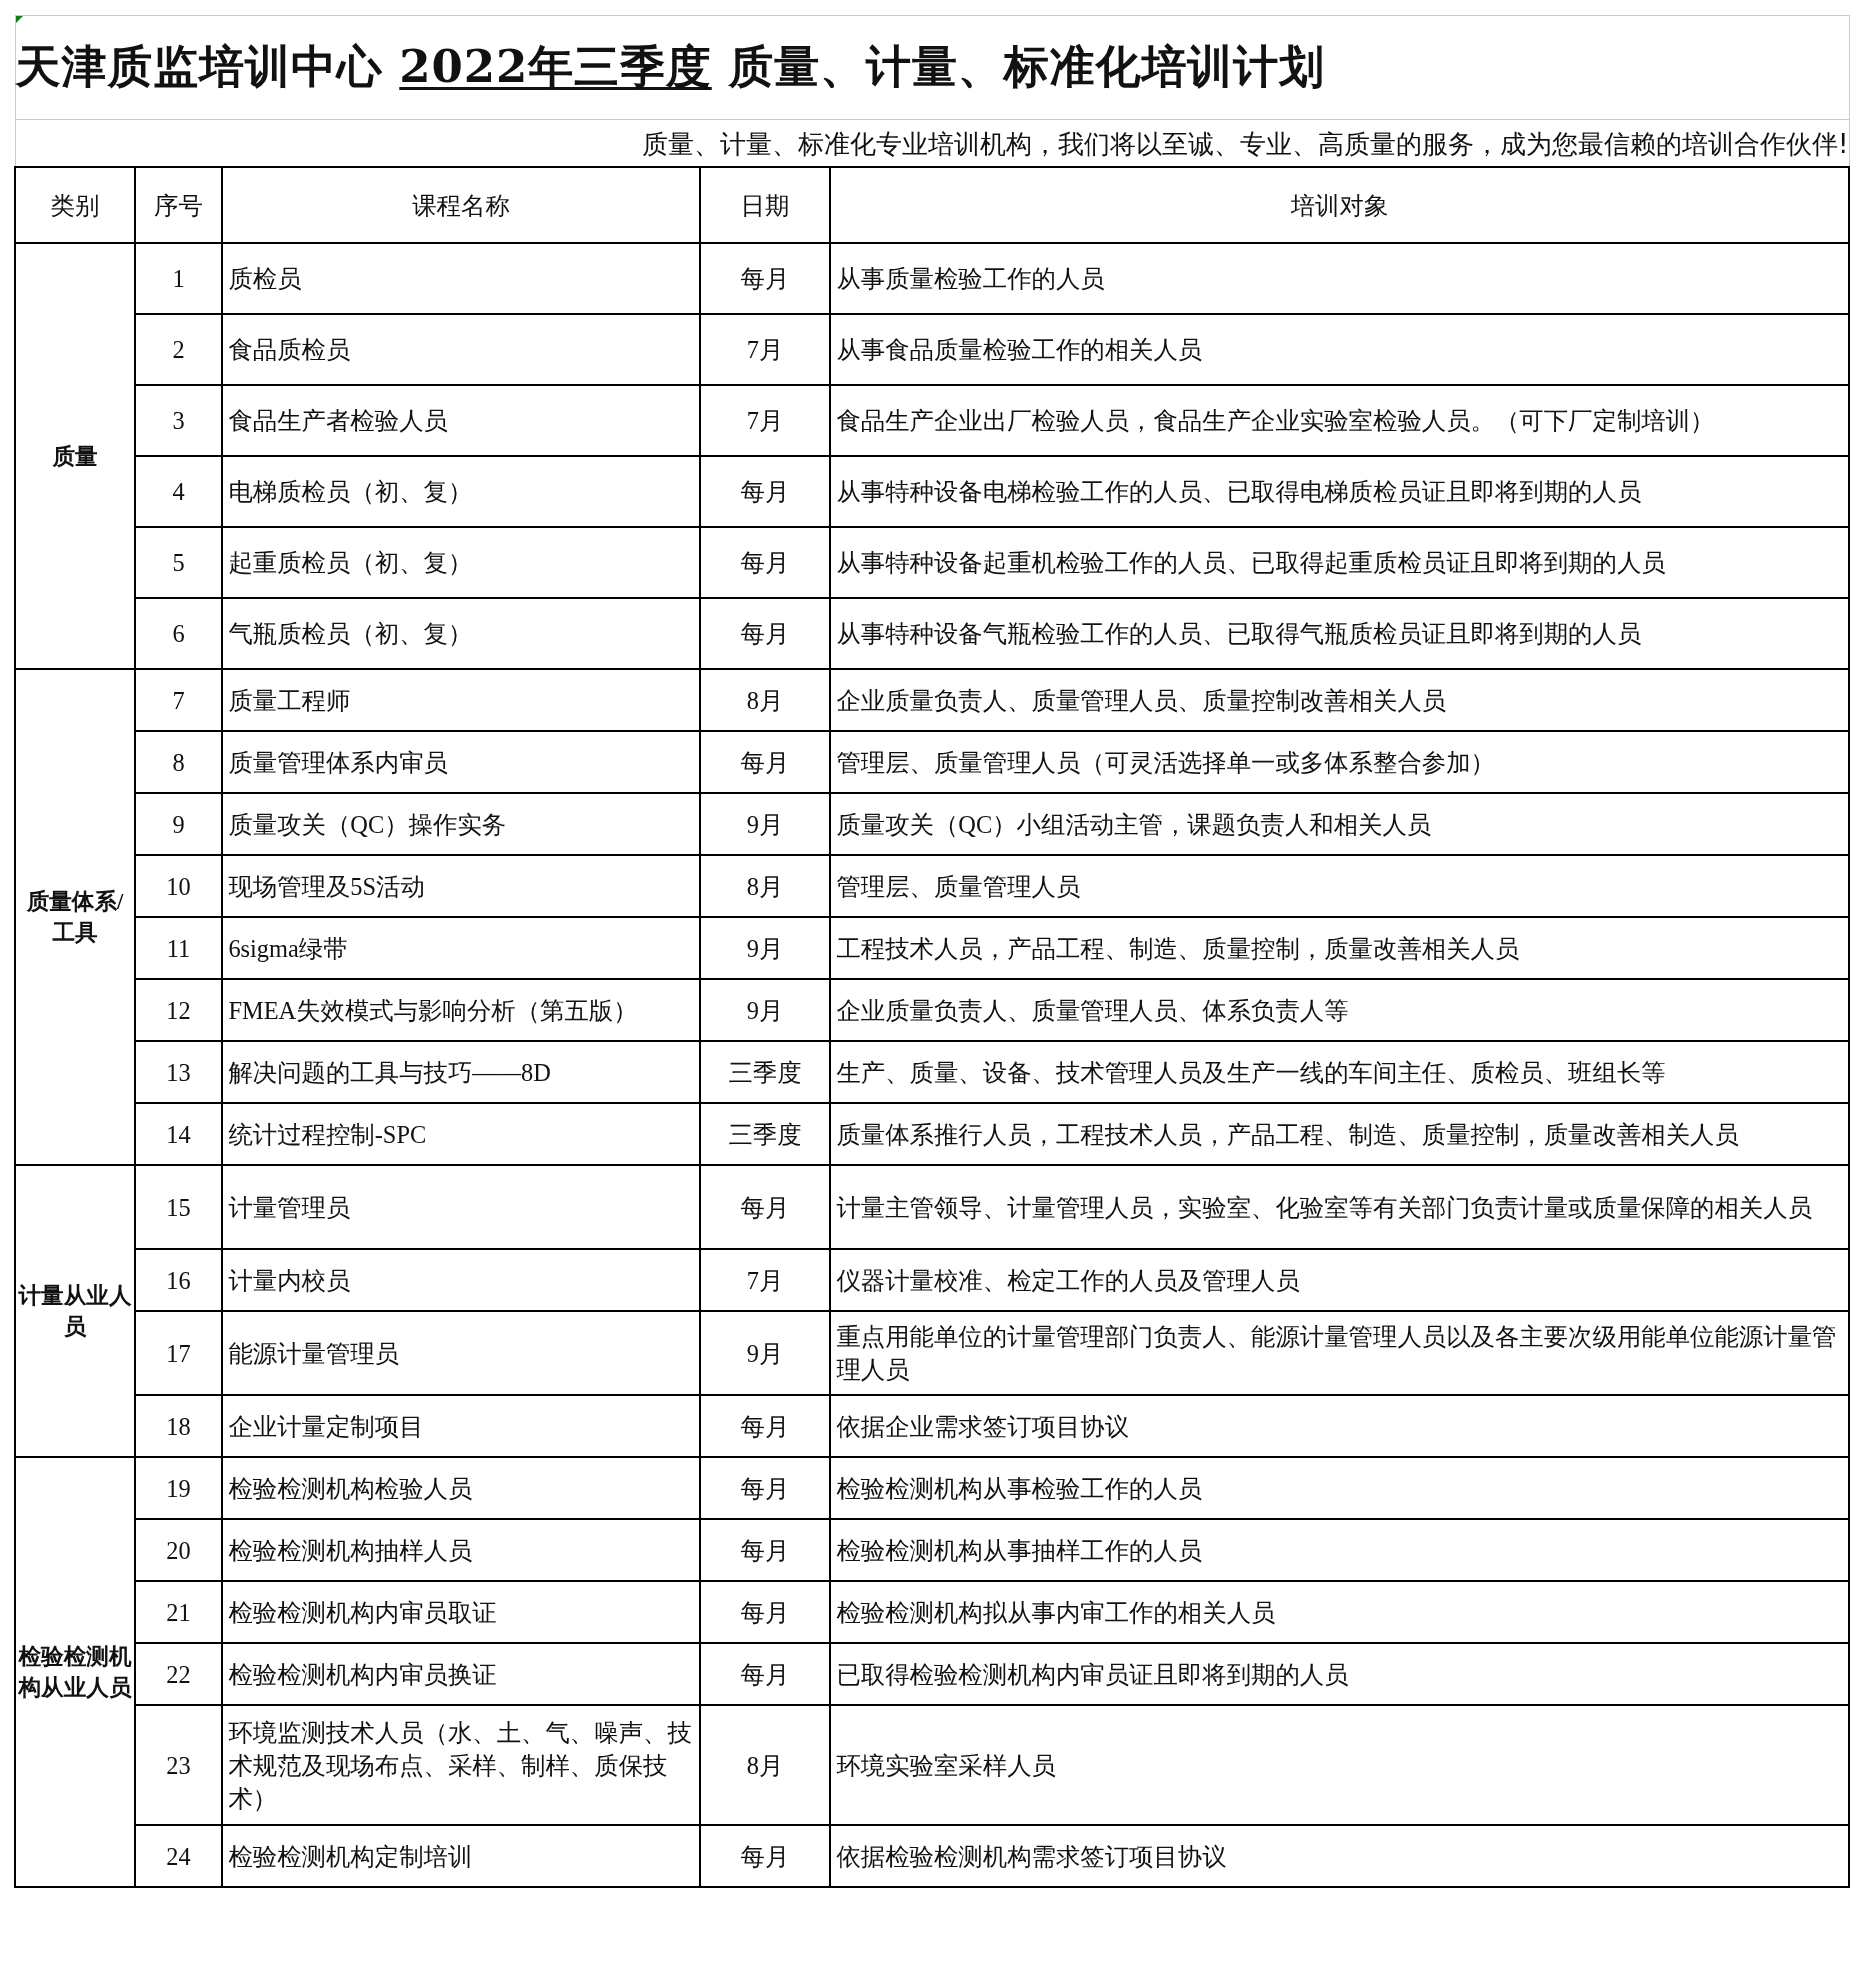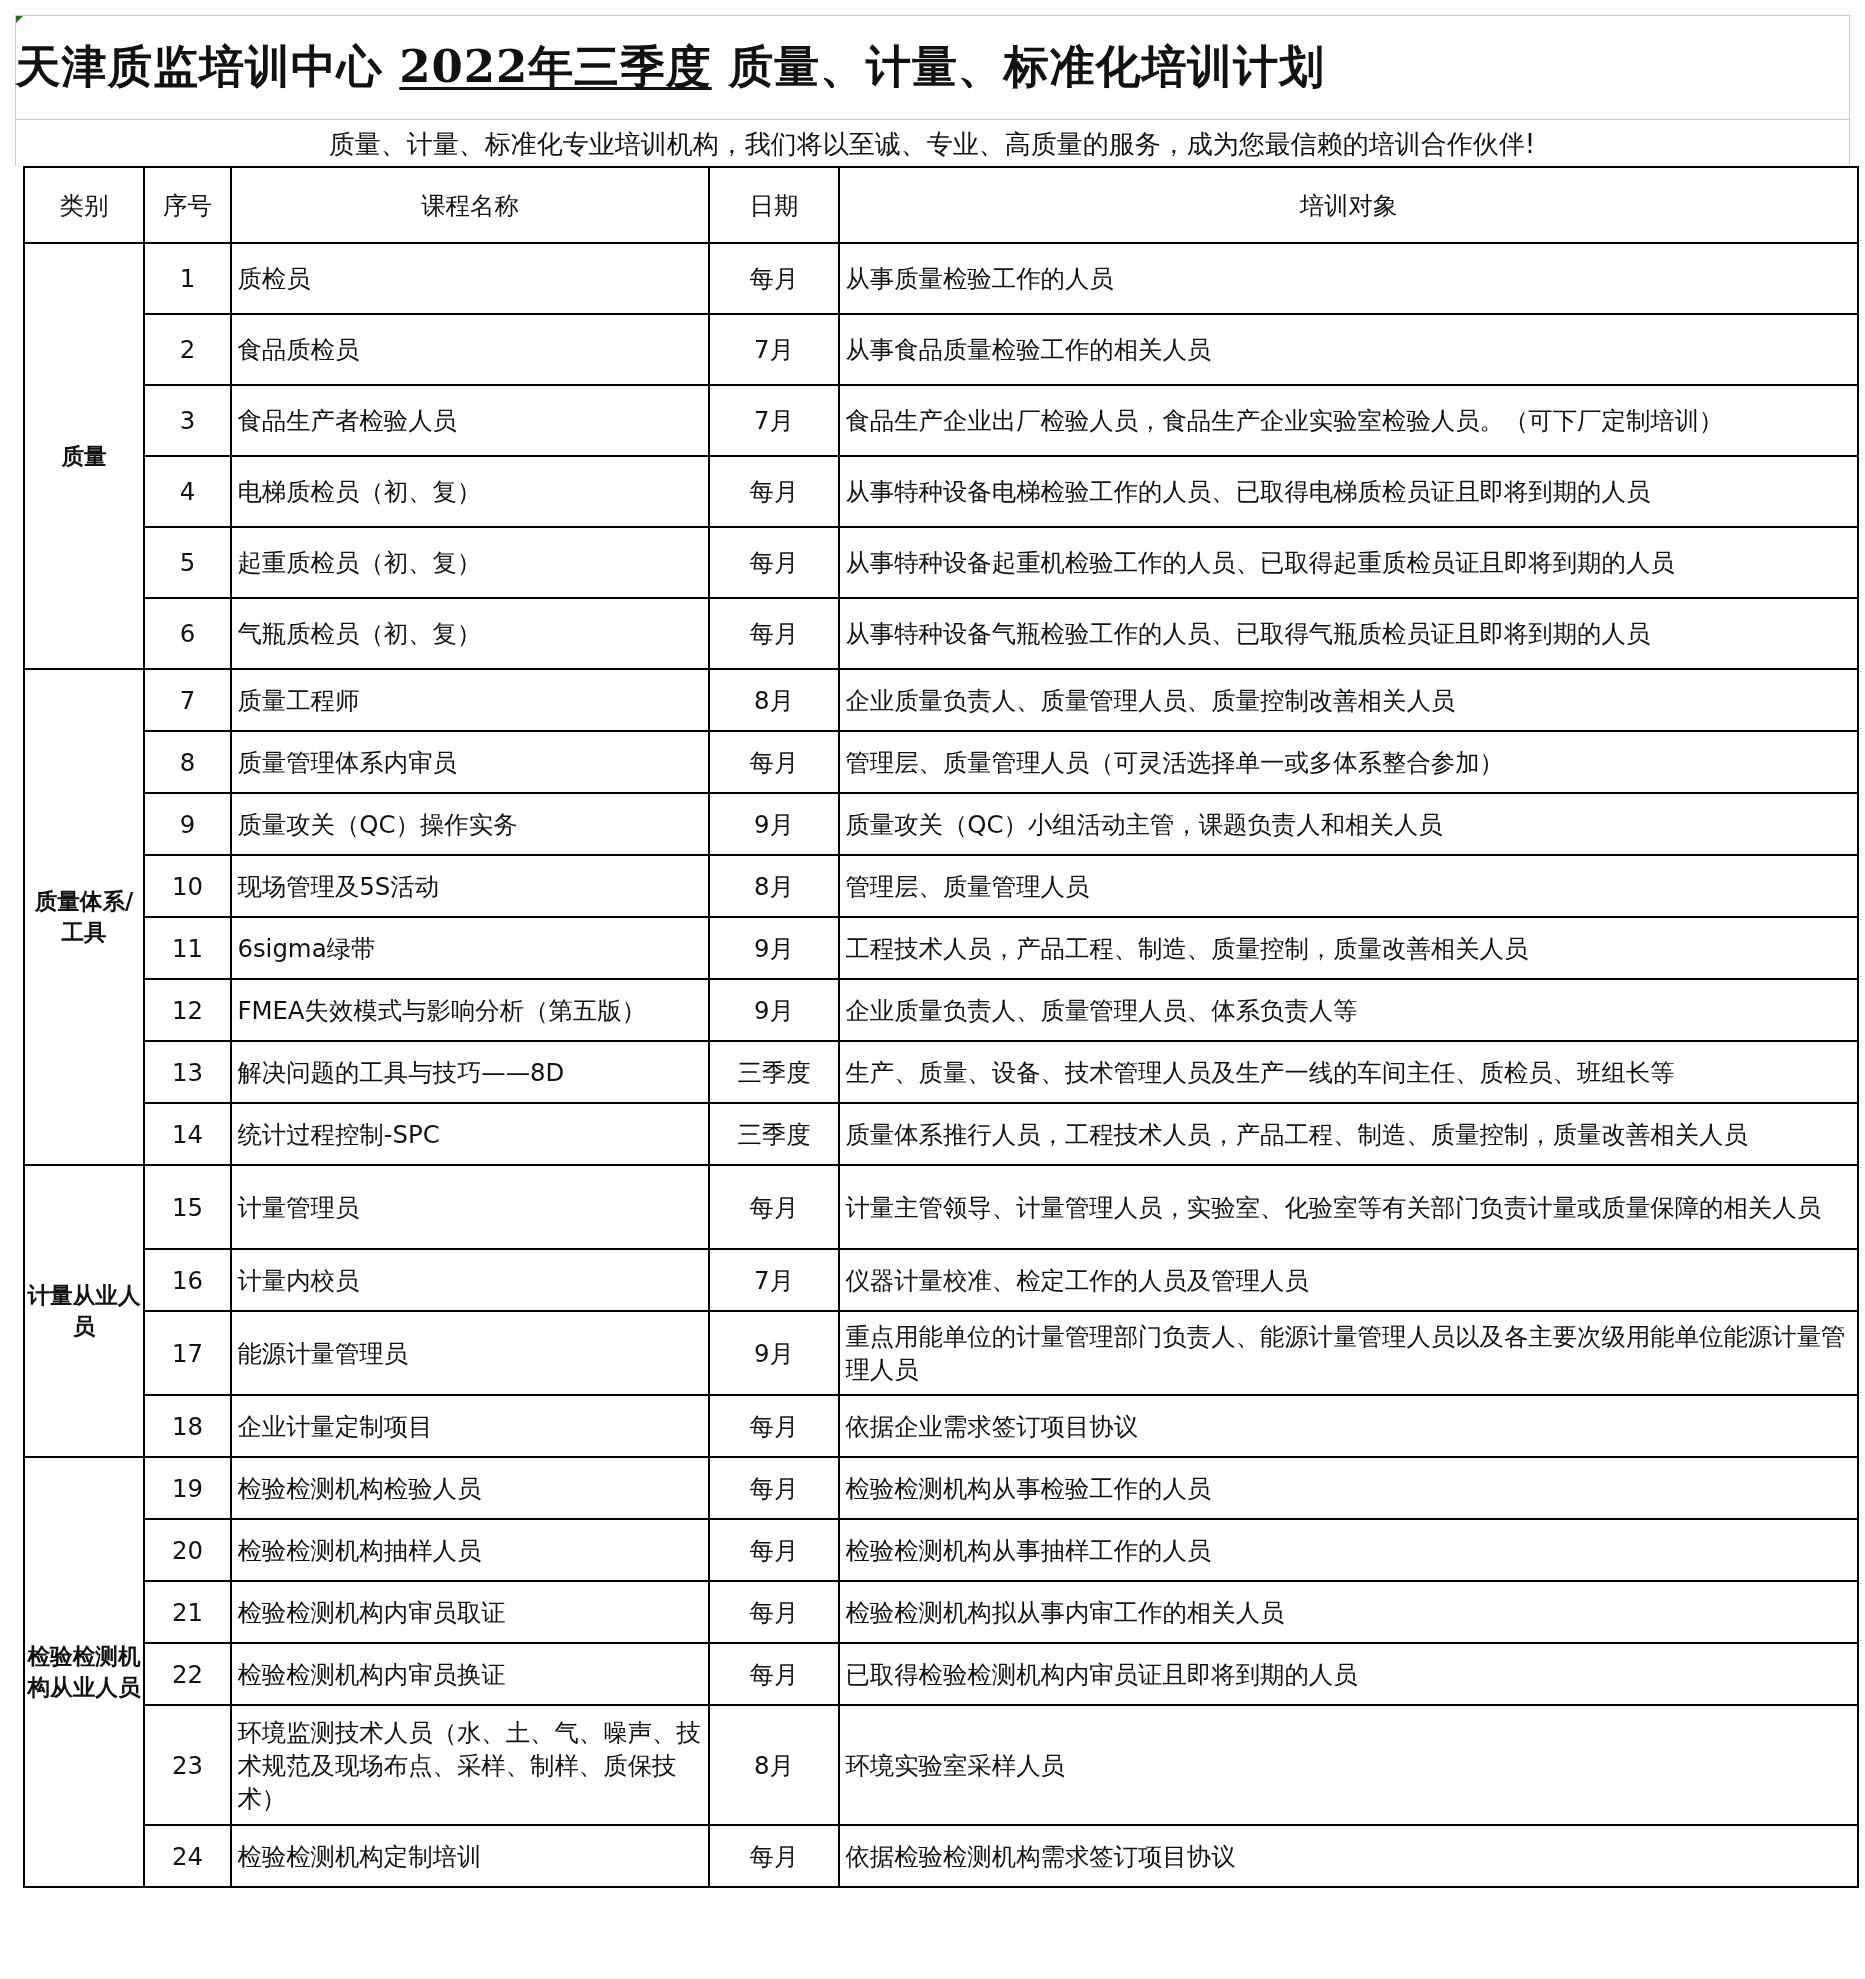--- a/index.html
+++ b/index.html
@@ -8,24 +8,24 @@
   .title-box { position: absolute; left: 14.5px; top: 14.5px; width: 1835px; height: 105px;
                border: 1.8px solid #c8cad2; border-bottom: 1.8px solid #c8cad2; box-sizing: border-box;
                display: flex; align-items: center; justify-content: flex-start; }
   .corner-mark { position: absolute; left: 0; top: 0; width: 0; height: 0;
                  border-top: 7.2px solid #1a7a1a; border-right: 7.2px solid transparent; }
   .title { font-family: "DejaVu Serif", "Liberation Serif", serif; font-size: 45px; font-weight: bold;
            letter-spacing: 0.9px; white-space: nowrap; }
   .title .u { text-decoration: underline; text-decoration-thickness: 2.7px; text-underline-offset: 5.4px; }
   .subtitle-box { position: absolute; left: 14.5px; top: 119px; width: 1835px; height: 47px;
                   border-left: 1.8px solid #c8cad2; border-right: 1.8px solid #c8cad2; box-sizing: border-box;
-                  display: flex; align-items: flex-end; justify-content: center; padding-bottom: 3.6px; }
+                  display: flex; align-items: flex-end; justify-content: flex-end; padding-bottom: 3.6px; }
   .subtitle { font-size: 26px; white-space: nowrap; }
-  table.plan { position: absolute; left: 23px; top: 166px; width: 1836px;
-               border-collapse: collapse; table-layout: fixed; }
+  table.plan { position: absolute; left: 14px; top: 166px; width: 1836px;
+               border-collapse: collapse; table-layout: fixed; font-family: Liberation Serif, serif; }
   table.plan td, table.plan th { border: 2.7px solid #000; padding: 0; font-size: 24.4px; font-weight: normal;
                                  line-height: 33px; }
   table.plan th { height: 74px; text-align: center; }
   .c-cat { width: 118px; text-align: center; font-weight: bold !important; font-size: 22.6px !important; line-height: 31px !important; }
   .c-seq { width: 85px; text-align: center; }
   .c-name { width: 476px; text-align: left; padding-left: 5.4px !important; margin-left: 36px; }
   .c-date { width: 128px; text-align: center; }
   .c-target { text-align: left; padding-left: 5.4px !important; padding-right: 5.4px !important; margin-left: 28px; }
   tr.h82 td { height: 69px; }
   tr.h72 td { height: 60px; }

